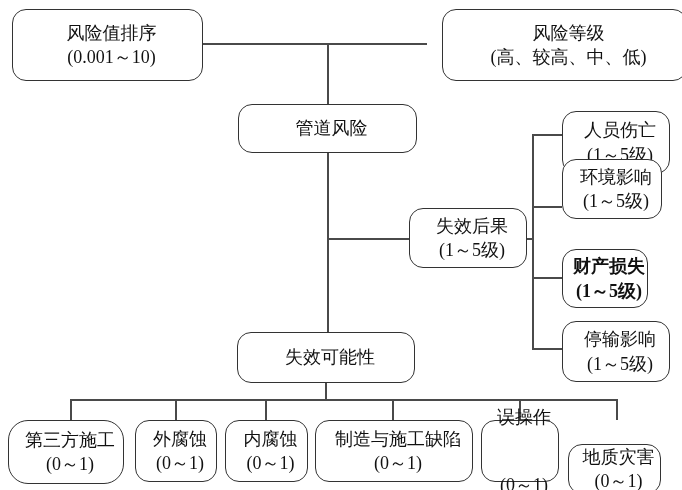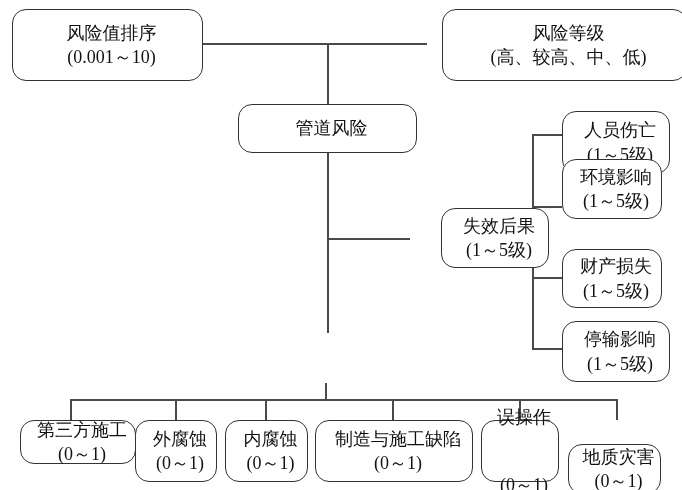--- a/index.html
+++ b/index.html
@@ -75,44 +75,47 @@
   </div>
   <div class="node" style="left:442px; top:9px; width:245px; height:72px;">
     <span>风险等级</span>
     <span>(高、较高、中、低)</span>
   </div>
 
   <div class="node" style="left:238px; top:104px; width:179px; height:49px;">
     <span>管道风险</span>
   </div>
 
-  <div class="node" style="left:409px; top:208px; width:108px; height:60px;margin-left:32px;">
+  <div class="node" style="left:409px; top:208px; width:118px; height:60px;">
     <span>失效后果</span>
     <span>(1～5级)</span>
   </div>
 
   <div class="node" style="left:562px; top:103px; width:108px; height:63px;margin-top:8px;">
     <span>人员伤亡</span>
     <span>(1～5级)</span>
   </div>
   <div class="node" style="left:562px; top:159px; width:100px; height:60px;">
     <span>环境影响</span>
     <span>(1～5级)</span>
   </div>
-  <div class="node" style="left:562px; top:249px; width:100px; height:59px;">
+  <div class="node" style="left:562px; top:249px; width:86px; height:59px;font-weight:bold;">
     <span>财产损失</span>
     <span>(1～5级)</span>
   </div>
   <div class="node" style="left:562px; top:321px; width:108px; height:61px;">
     <span>停输影响</span>
     <span>(1～5级)</span>
   </div>
 
+  <div class="node" style="left:237px; top:332px; width:178px; height:51px;">
+    <span>失效可能性</span>
+  </div>
 
-  <div class="node" style="left:20px; top:420px; width:116px; height:44px;">
+  <div class="node" style="left:8px; top:420px; width:116px; height:64px;border-radius:20px;">
     <span>第三方施工</span>
     <span>(0～1)</span>
   </div>
   <div class="node" style="left:135px; top:420px; width:82px; height:62px;">
     <span>外腐蚀</span>
     <span>(0～1)</span>
   </div>
   <div class="node" style="left:225px; top:420px; width:83px; height:62px;">
     <span>内腐蚀</span>
     <span>(0～1)</span>

